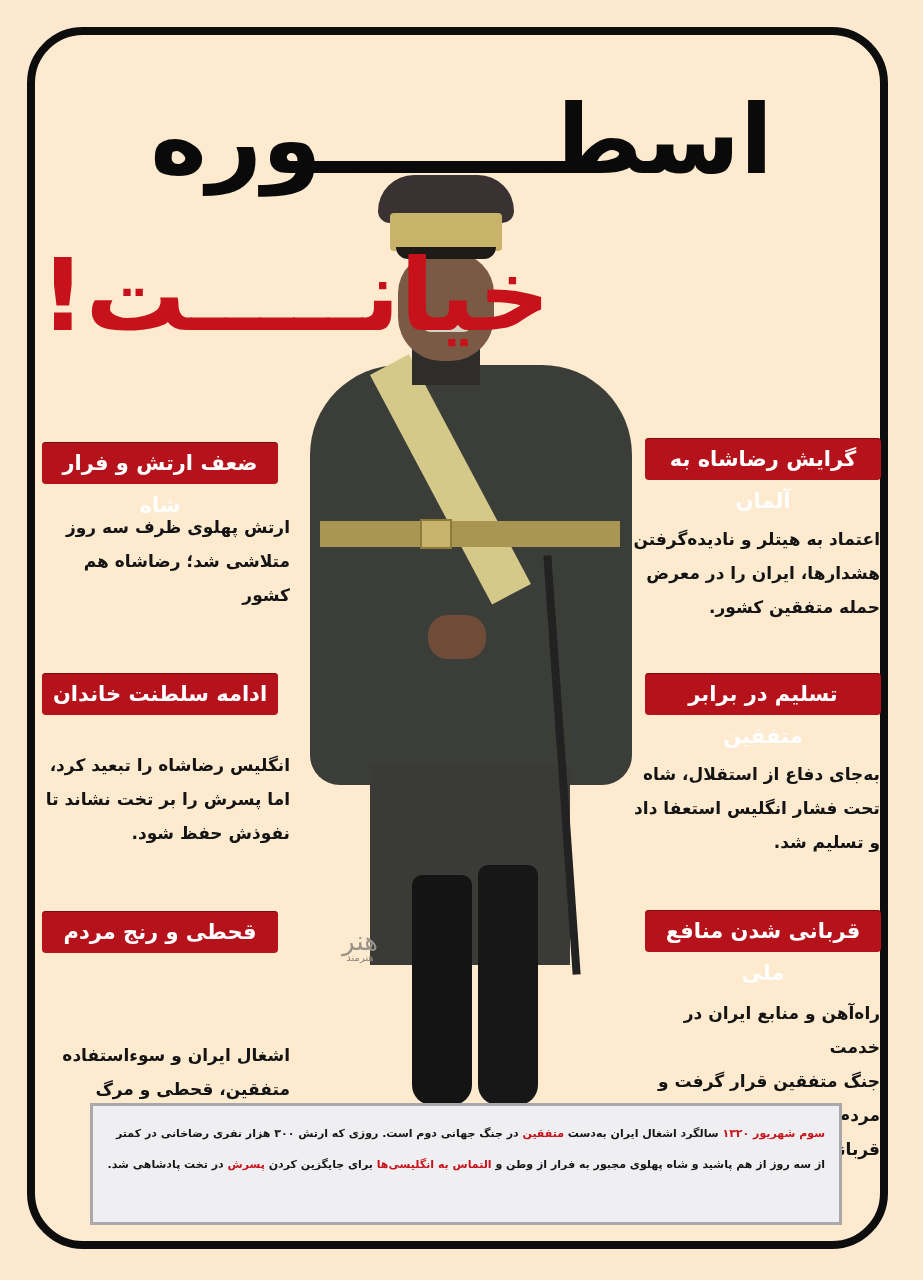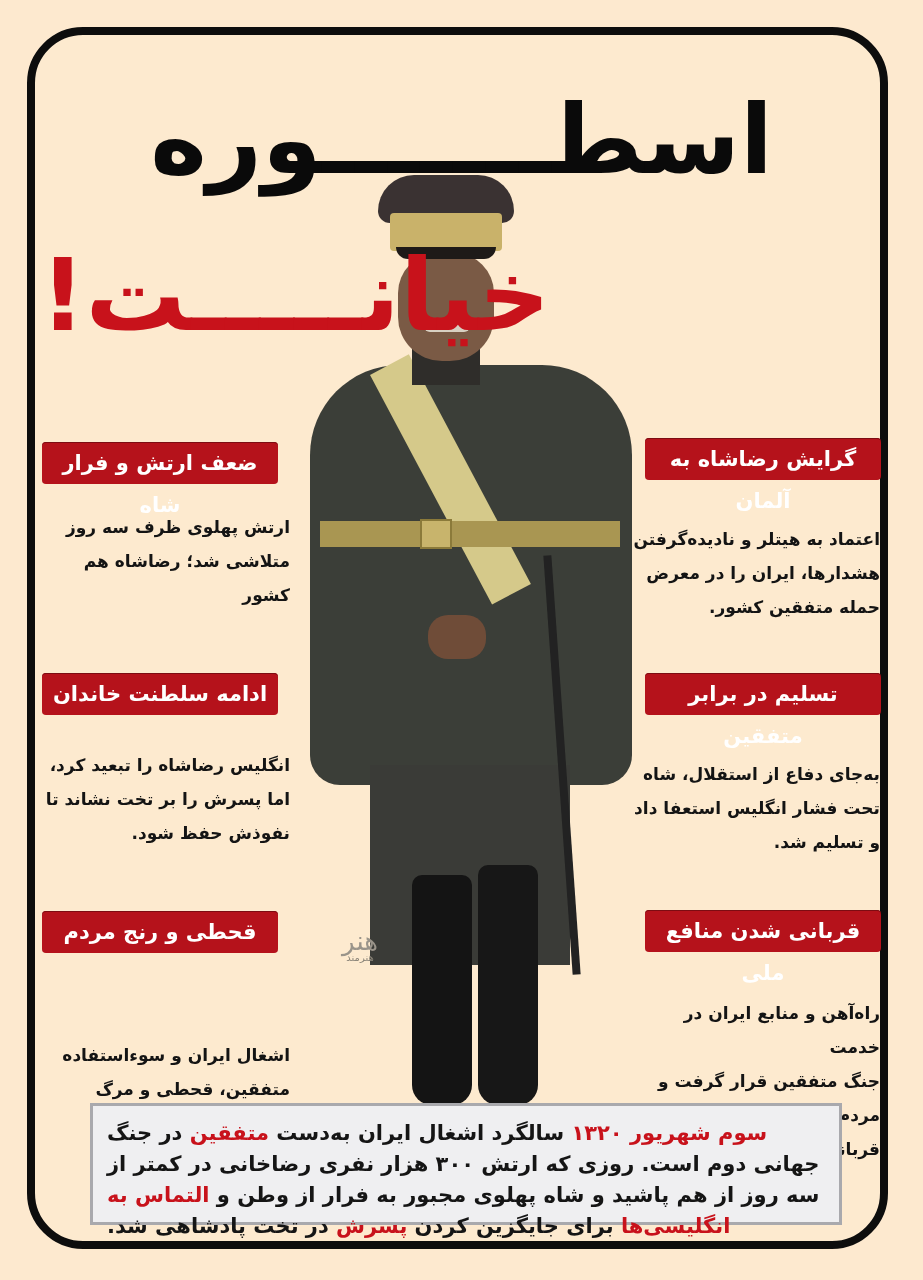--- a/index.html
+++ b/index.html
@@ -48,21 +48,21 @@
     color:#fff; font-weight:bold; font-size:21px; direction:rtl; text-align:center;
     line-height:42px; box-shadow:0 1px 0 #7d0c12 inset;
   }
   .desc {
     position:absolute; direction:rtl; text-align:right; font-weight:bold;
     font-size:17px; color:#141414; line-height:34px;
   }
   .bottom-box {
     position:absolute; left:90px; top:1103px; width:752px; height:122px;
     background:#efeff1; border:3px solid #a9a9ad; box-sizing:border-box;
-    direction:rtl; text-align:left; font-weight:bold; font-size:21px; color:#151515;
+    direction:rtl; text-align:right; font-weight:bold; font-size:11px; color:#151515;
     line-height:31px; padding:12px 14px 0 14px;
   }
   .red { color:#c8121b; }
 </style>
 </head>
 <body>
 
 <div class="frame"></div>
 
 <div class="title1">اسطـــــــوره</div>

